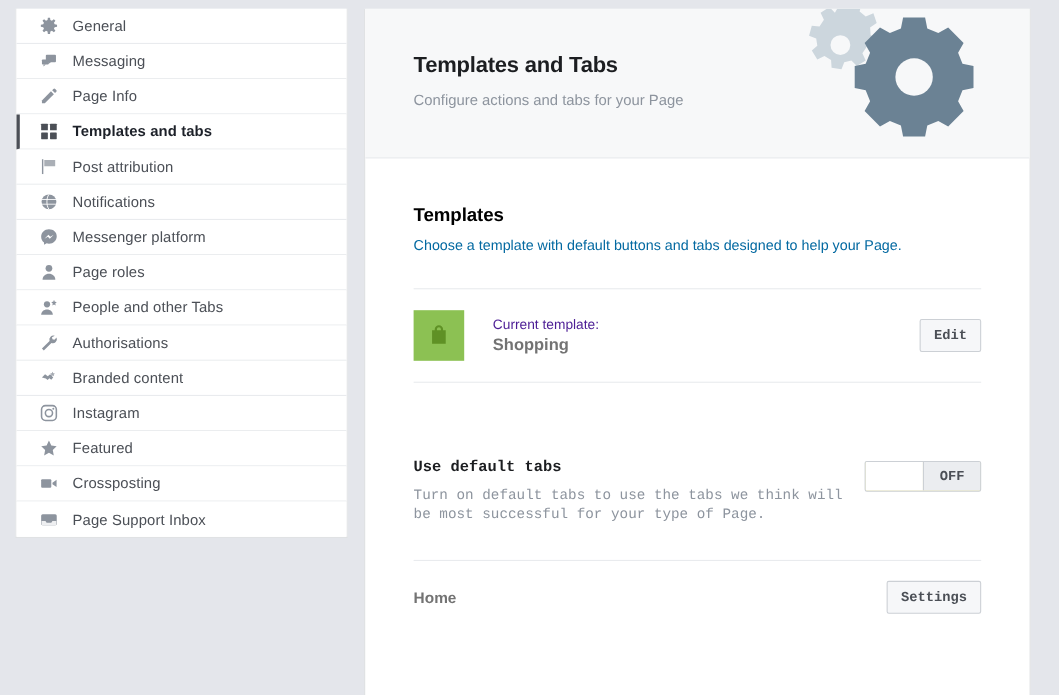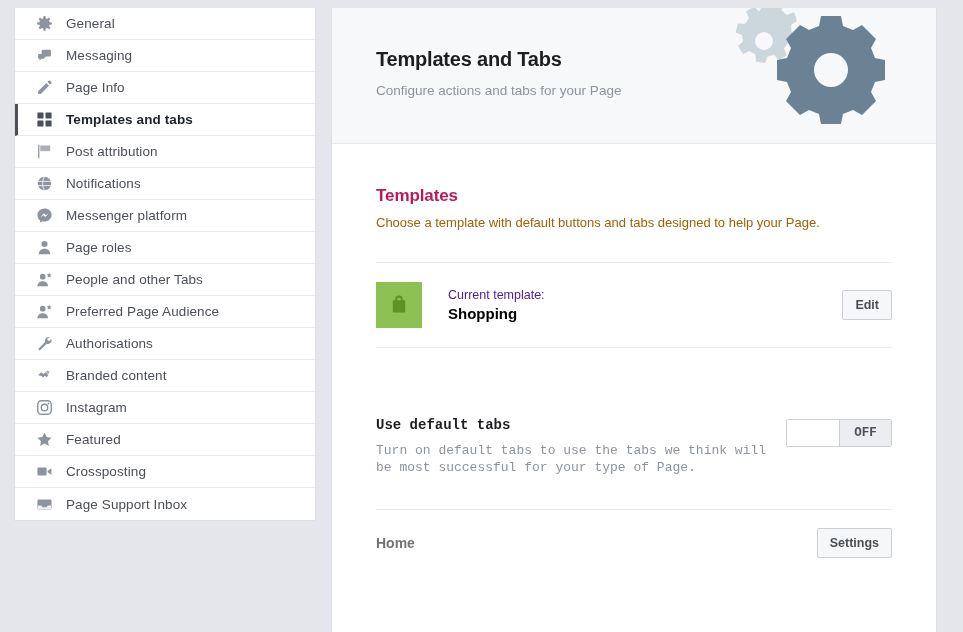--- a/index.html
+++ b/index.html
@@ -113,27 +113,27 @@
     z-index: 1;
   }
 
   .content-pad {
     padding: 0 44px;
   }
 
   .section-title {
     font-size: 17px;
     font-weight: bold;
-    color: #be185d;
+    color: #000000;
     margin: 0;
     letter-spacing: -0.1px;
   }
   .section-desc {
     font-size: 13px;
-    color: #a16207;
+    color: #0369a1;
     line-height: 17px;
     margin: 8px 0 0 0;
     max-width: 515px;
   }
 
   #templates-section { padding-top: 42px; }
 
   .divider {
     height: 1px;
     background: #e9ebee;
@@ -159,30 +159,30 @@
     flex: 1;
   }
   #template-caption {
     font-size: 12.5px;
     color: #4c1d95;
     line-height: 16px;
   }
   #template-name {
     font-size: 15px;
     font-weight: bold;
-    color: #000000;
+    color: #737373;
     line-height: 20px;
     margin-top: 1px;
   }
 
   .btn {
     background: #f6f7f9;
     border: 1px solid #ccd0d5;
     border-radius: 2px;
-    font-family: Liberation Sans, sans-serif;
+    font-family: Liberation Mono, monospace;
     font-size: 12.5px;
     font-weight: bold;
     color: #4b4f56;
     padding: 6px 12px;
     cursor: pointer;
     line-height: 16px;
   }
 
   #tabs-section { padding-top: 38px; }
 
@@ -332,30 +332,20 @@
     </div>
     <div class="nav-item">
       <span class="nav-icon">
         <svg width="17" height="17" viewBox="0 0 24 24" aria-hidden="true">
           <circle cx="9.5" cy="8" r="4" fill="currentColor"></circle>
           <path fill="currentColor" d="M2 21.5c0-4.2 3.4-7 7.5-7s7.5 2.8 7.5 7z"></path>
           <path fill="currentColor" d="M18.5 2l1 2.6 2.6.3-2 1.9.6 2.7-2.2-1.4-2.2 1.4.6-2.7-2-1.9 2.6-.3z"></path>
         </svg>
       </span>
       <span class="nav-label">People and other Tabs</span>
-    </div>
-    <div class="nav-item">
-      <span class="nav-icon">
-        <svg width="17" height="17" viewBox="0 0 24 24" aria-hidden="true">
-          <circle cx="9.5" cy="8" r="4" fill="currentColor"></circle>
-          <path fill="currentColor" d="M2 21.5c0-4.2 3.4-7 7.5-7s7.5 2.8 7.5 7z"></path>
-          <path fill="currentColor" d="M18.5 2l1 2.6 2.6.3-2 1.9.6 2.7-2.2-1.4-2.2 1.4.6-2.7-2-1.9 2.6-.3z"></path>
-        </svg>
-      </span>
-      <span class="nav-label">Preferred Page Audience</span>
     </div>
     <div class="nav-item">
       <span class="nav-icon">
         <svg width="17" height="17" viewBox="0 0 24 24" aria-hidden="true">
           <path fill="currentColor" d="M19.6 3.2a5.2 5.2 0 0 0-6.8 6.6L3 19.6 5.4 22l9.8-9.7a5.2 5.2 0 0 0 6.6-6.8l-2.8 2.8-2.5-.6-.6-2.5z"></path>
         </svg>
       </span>
       <span class="nav-label">Authorisations</span>
     </div>
     <div class="nav-item">

